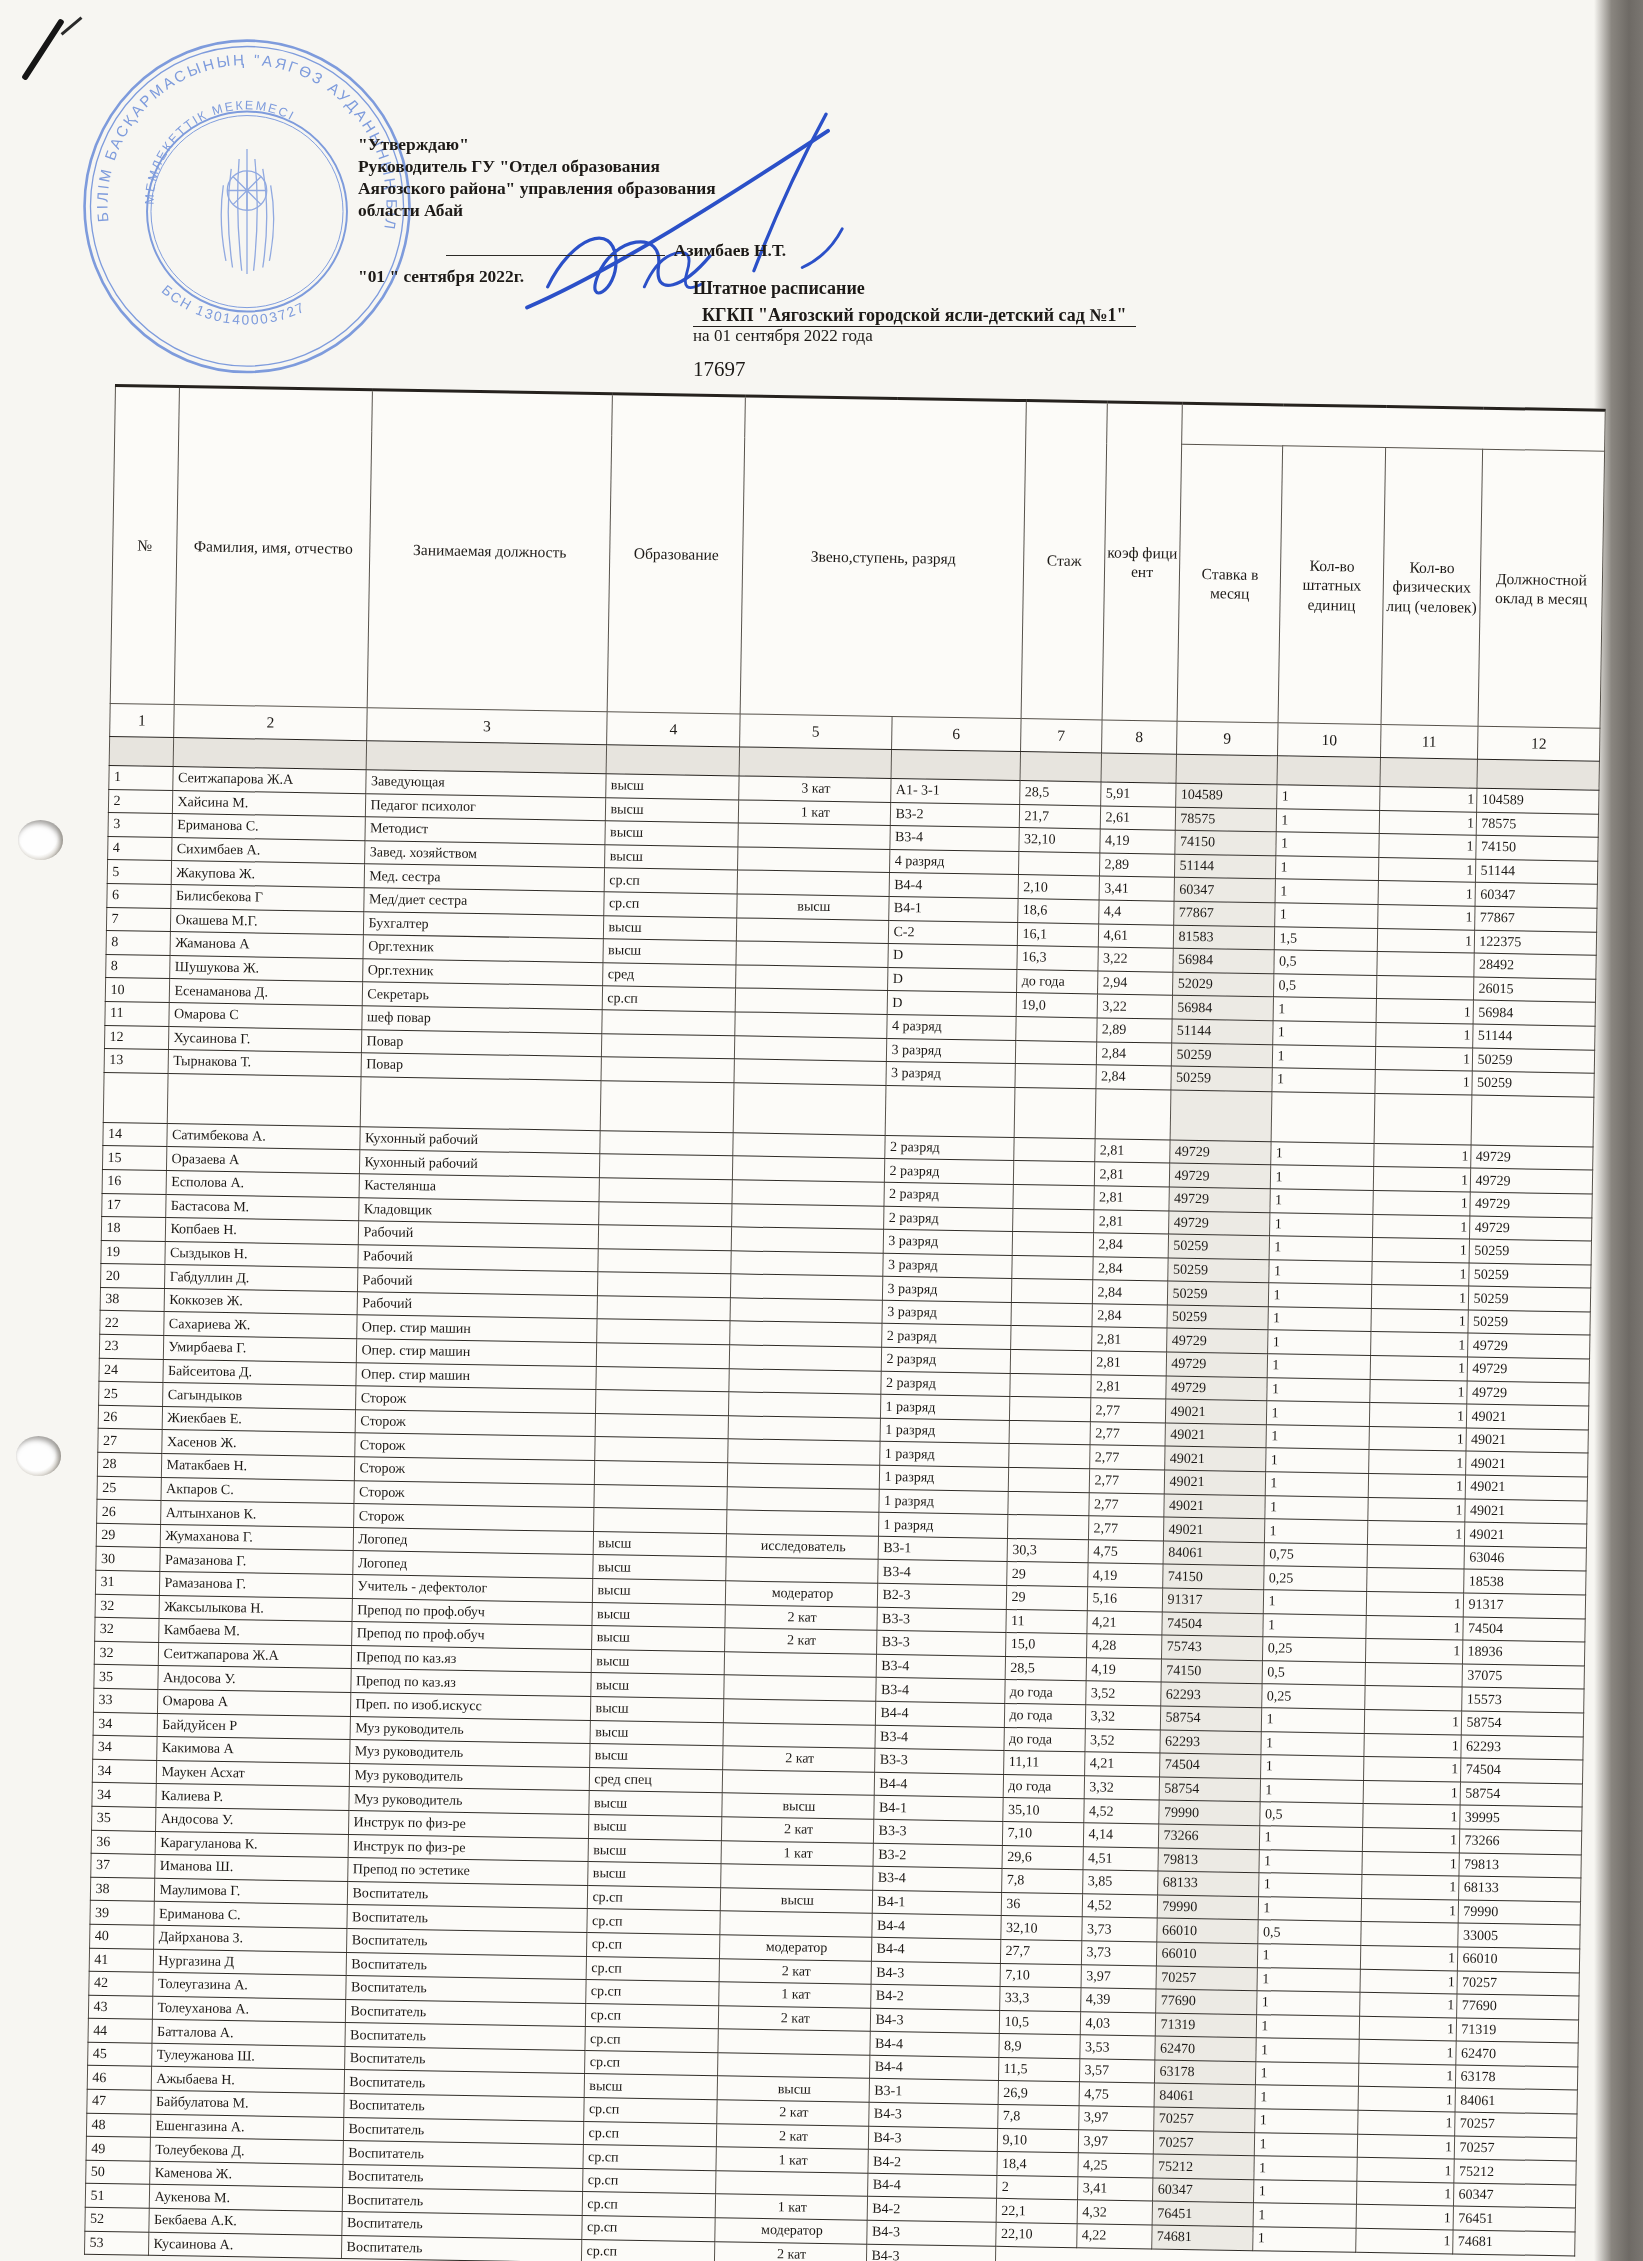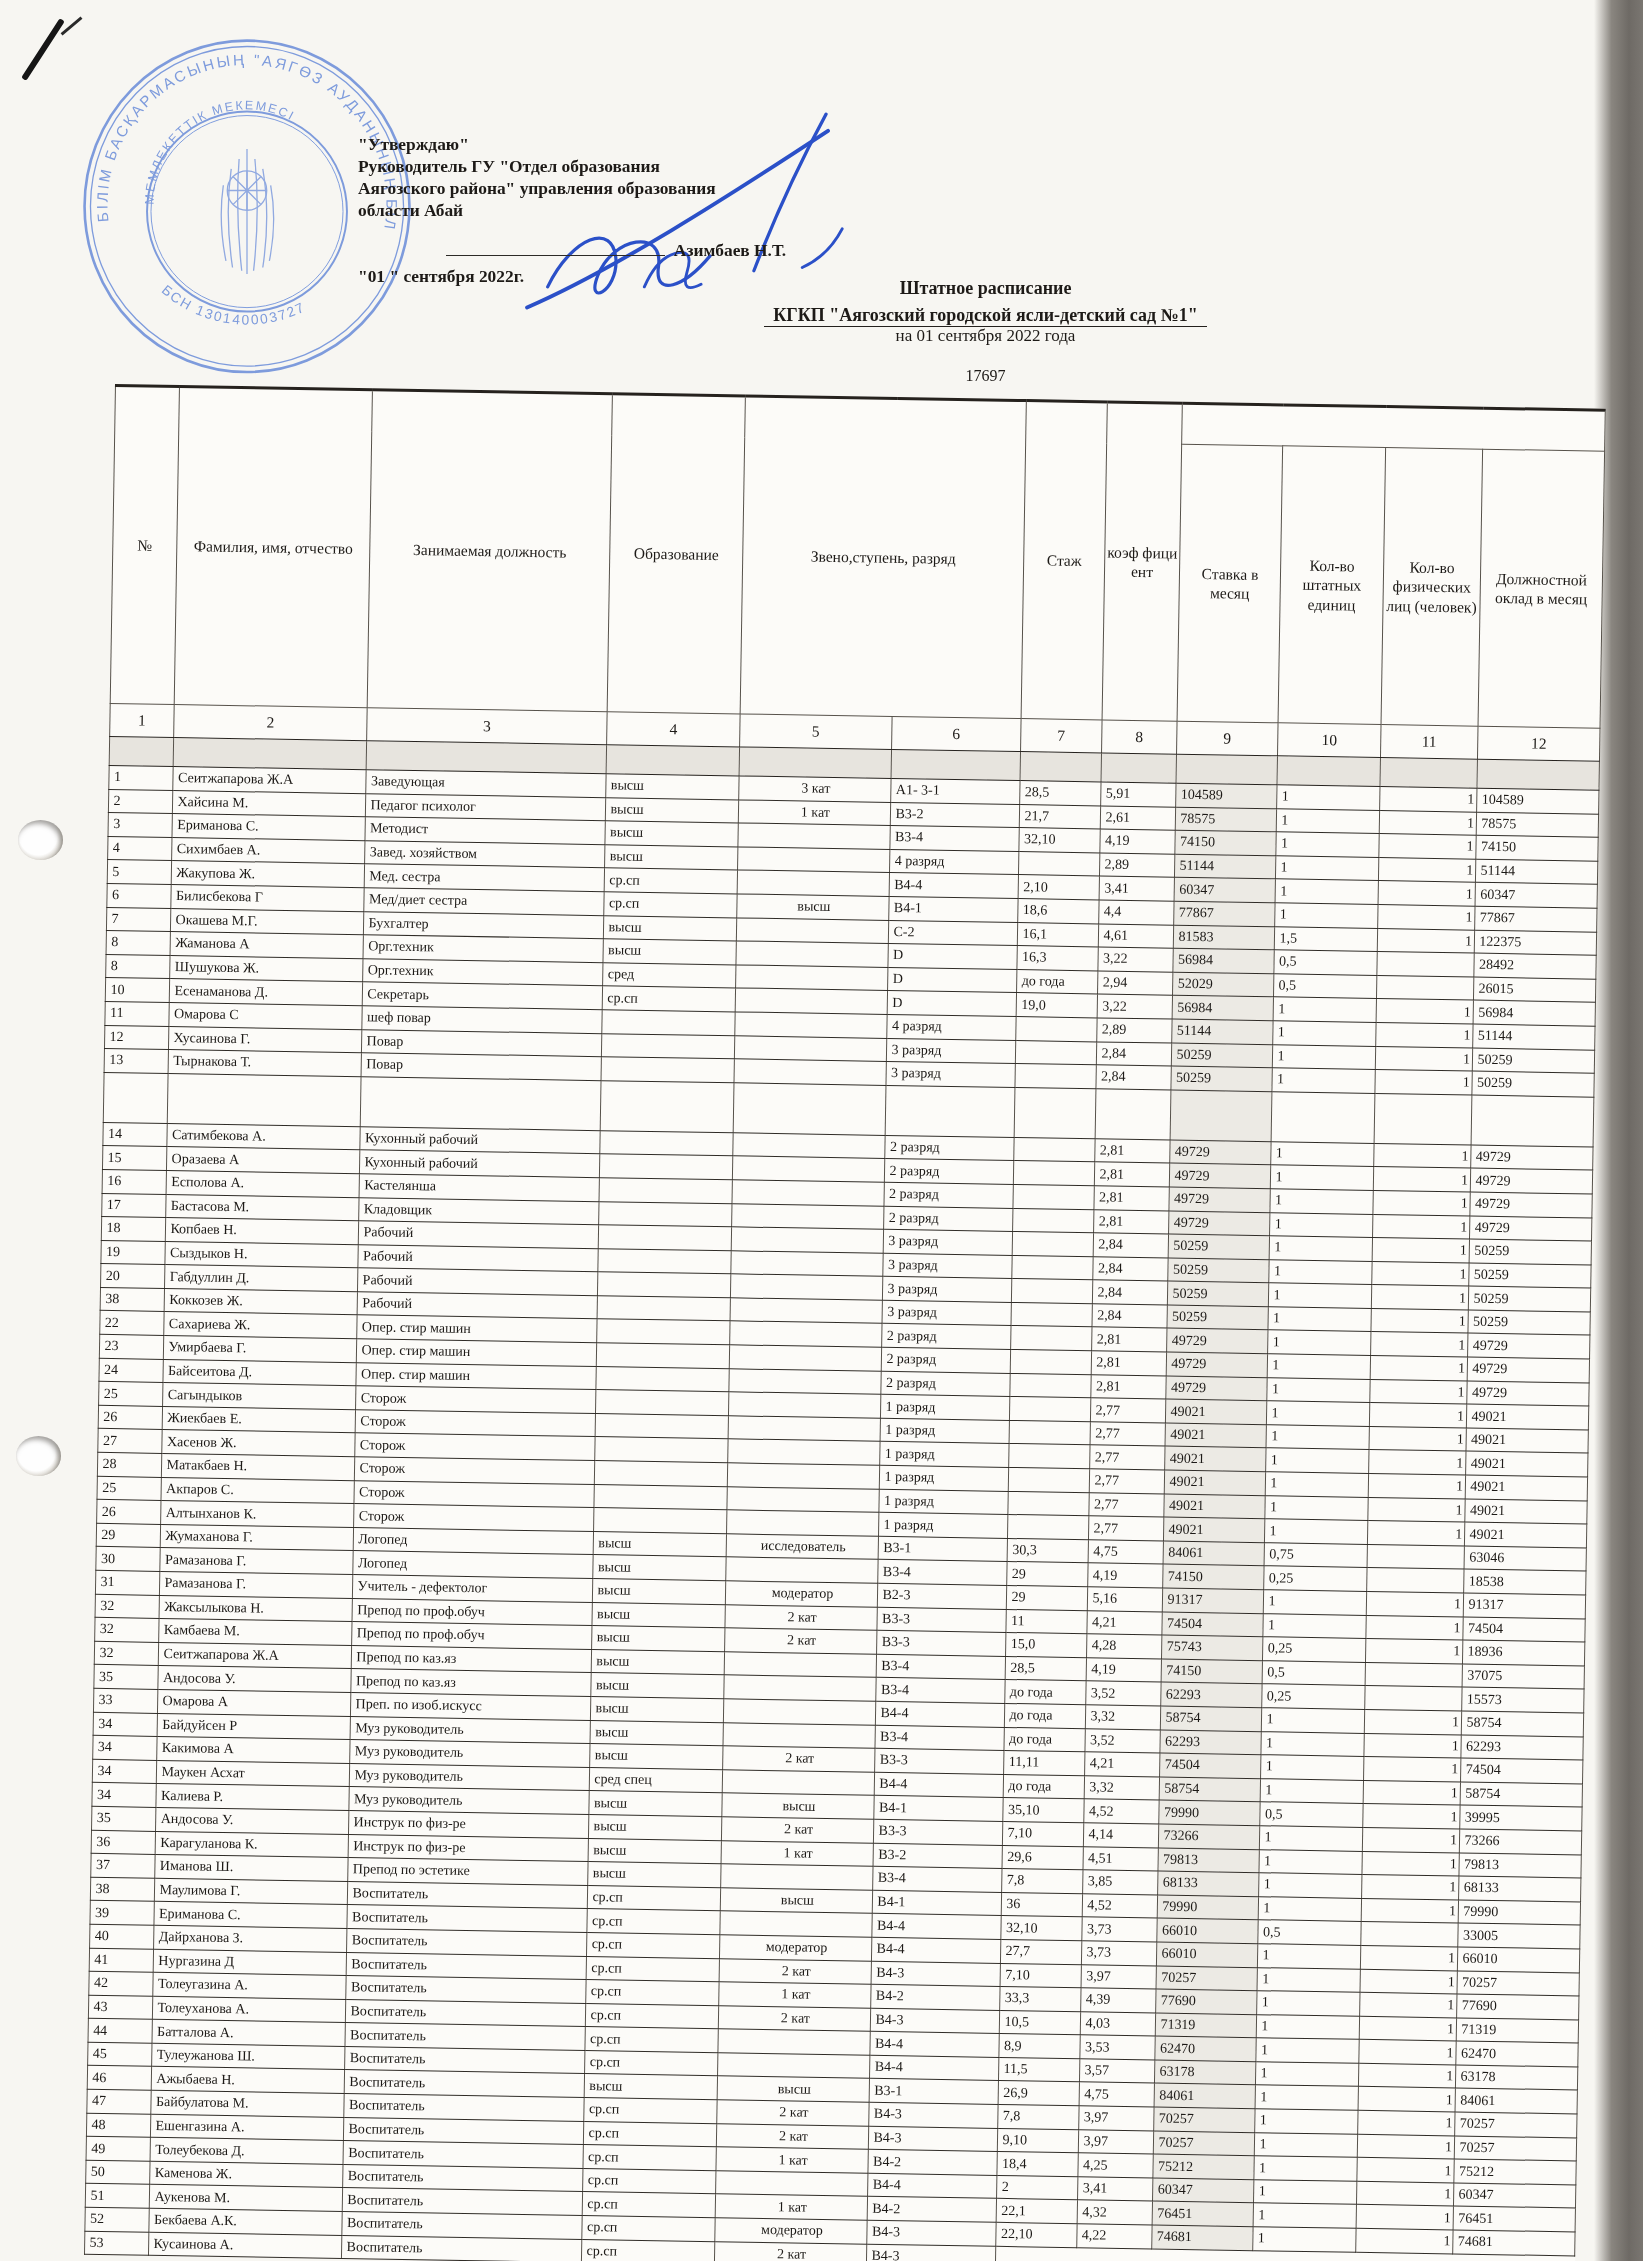--- a/index.html
+++ b/index.html
@@ -17,26 +17,26 @@
   .hole1{left:18px;top:820px;}
   .hole2{left:15.5px;top:1436px;}
 
   
   .approval{position:absolute;left:358px;top:133px;width:516px;font-weight:bold;font-size:17.4px;line-height:22px;}
   .approval .sig-row{margin-top:18px;text-align:center;}
   .sig-line{display:inline-block;width:219px;border-bottom:1.3px solid #2c2a27;height:15.5px;margin-right:9px;}
   .approval .date-row{margin-top:3.9px;}
 
   
-  .titles{position:absolute;left:663px;top:278px;width:645px;text-align:center;}
+  .titles{position:absolute;left:693px;top:278px;width:645px;}
   .titles .t1{font-weight:bold;font-size:18px;}
   .titles .t2{font-weight:bold;font-size:18px;margin-top:5.8px;}
   .titles .t2 span{border-bottom:1.9px solid #23201d;padding:0 9px 1.3px 9px;}
   .titles .t3{font-size:17px;margin-top:0;}
-  .titles .t4{font-size:16px;margin-top:21px;}
+  .titles .t4{font-size:21px;margin-top:11px;}
 
   
   .stamp{position:absolute;left:76px;top:34px;width:342px;height:342px;opacity:.82;}
   .signature{position:absolute;left:451px;top:74px;width:464px;height:271px;}
   .tickmark{position:absolute;}
 
   
   .tablewrap{position:absolute;left:115px;top:384px;width:1490px;transform:rotate(0.95deg);transform-origin:0 0;}
   table{border-collapse:collapse;table-layout:fixed;width:1490px;background:#fcfbf8;}
   th,td{border:1.3px solid #57524b;overflow:hidden;white-space:nowrap;}

